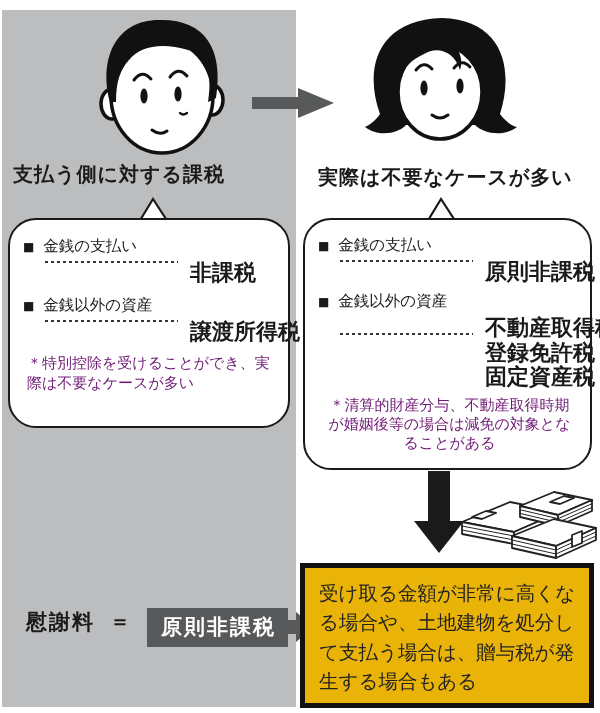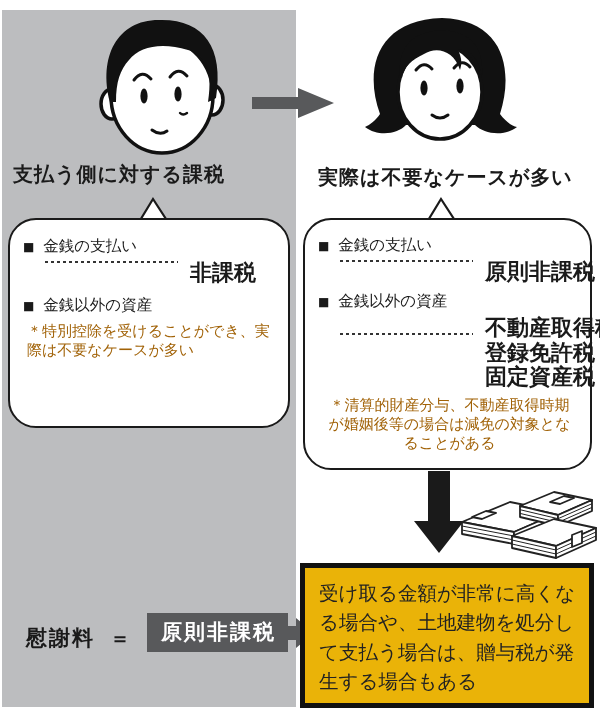--- a/index.html
+++ b/index.html
@@ -25,22 +25,22 @@
   .tax-row{display:flex;margin:4px 4px 10px 22px;}
   .tax-row.multi{align-items:flex-start;margin-bottom:6px;}
   .dotted{
     width:133px;height:2px;flex:0 0 auto;margin-bottom:7px;
     background:repeating-linear-gradient(90deg,#333 0 3px,transparent 3px 6px);
   }
   .tax-row.multi .dotted{margin-top:17px;margin-bottom:0;}
   .tax-name{font-weight:bold;font-size:22px;line-height:1.1;margin-left:12px;white-space:nowrap;}
   .tax-stack{display:flex;flex-direction:column;margin-left:12px;}
   .tax-stack span{font-weight:bold;font-size:22px;line-height:1.12;white-space:nowrap;}
-  .bubble-note{font-size:15px;line-height:1.28;margin:6px 0 0 4px;color:#a16207;}
-  .summary-row{position:absolute;left:26px;top:608px;height:44px;display:flex;align-items:flex-end;}
+  .bubble-note{font-size:15px;line-height:1.28;margin:6px 0 0 4px;color:#701a75;}
+  .summary-row{position:absolute;left:26px;top:608px;height:44px;display:flex;align-items:flex-start;}
   .summary-term{font-weight:bold;font-size:21px;letter-spacing:2px;white-space:nowrap;}
   .summary-eq{font-weight:bold;font-size:20px;margin:0 17px 0 15px;}
   .summary-result{
     background:#58595b;color:#ffffff;font-weight:bold;font-size:21px;letter-spacing:2px;
     padding:5px 12px 6px 14px;white-space:nowrap;
   }
   .caution-box{
     position:absolute;left:300px;top:563px;width:294px;height:145px;
     box-sizing:border-box;border:5px solid #111;background:#eab308;
     padding:11px 10px 0 14px;
@@ -106,20 +106,24 @@
         <span>金銭の支払い</span>
       </div>
       <div class="tax-row">
         <span class="dotted"></span>
         <span class="tax-name">非課税</span>
       </div>
       <div class="b-item">
         <span class="bullet">■</span>
         <span>金銭以外の資産</span>
       </div>
+      <div class="tax-row">
+        <span class="dotted"></span>
+        <span class="tax-name">譲渡所得税</span>
+      </div>
       <div class="bubble-note" style="width:252px;">＊特別控除を受けることができ、実際は不要なケースが多い</div>
     </div>
   </div>
 
   <div class="bubble" style="left:303px;top:218px;width:289px;height:252px;">
     <div class="bubble-inner" style="padding-top:15px;">
       <div class="b-item">
         <span class="bullet">■</span>
         <span>金銭の支払い</span>
       </div>

